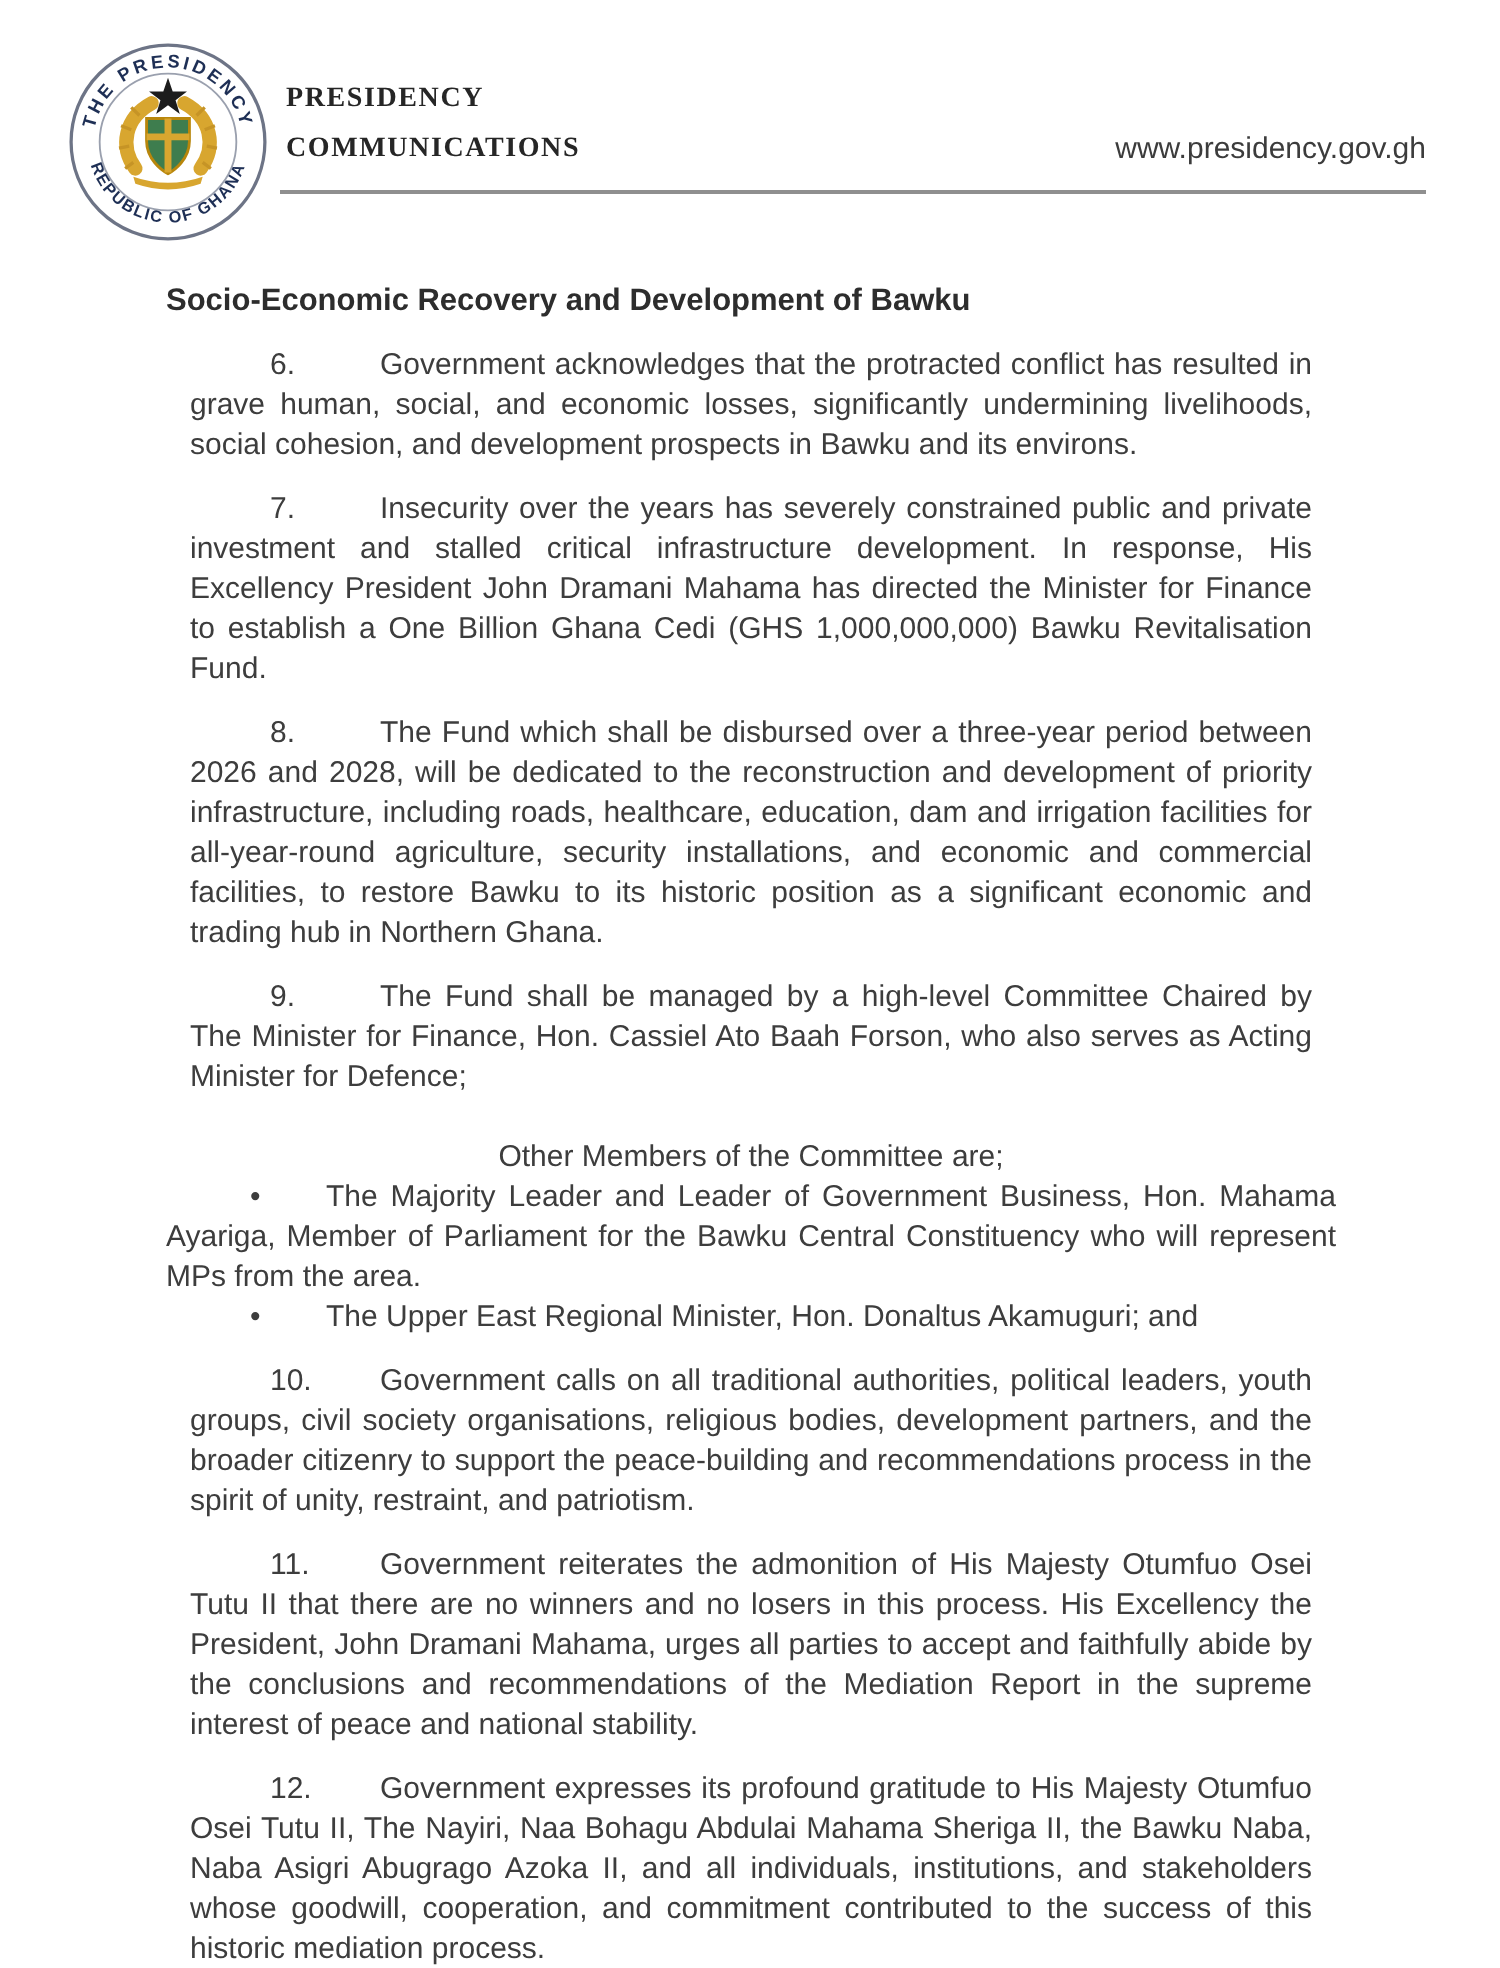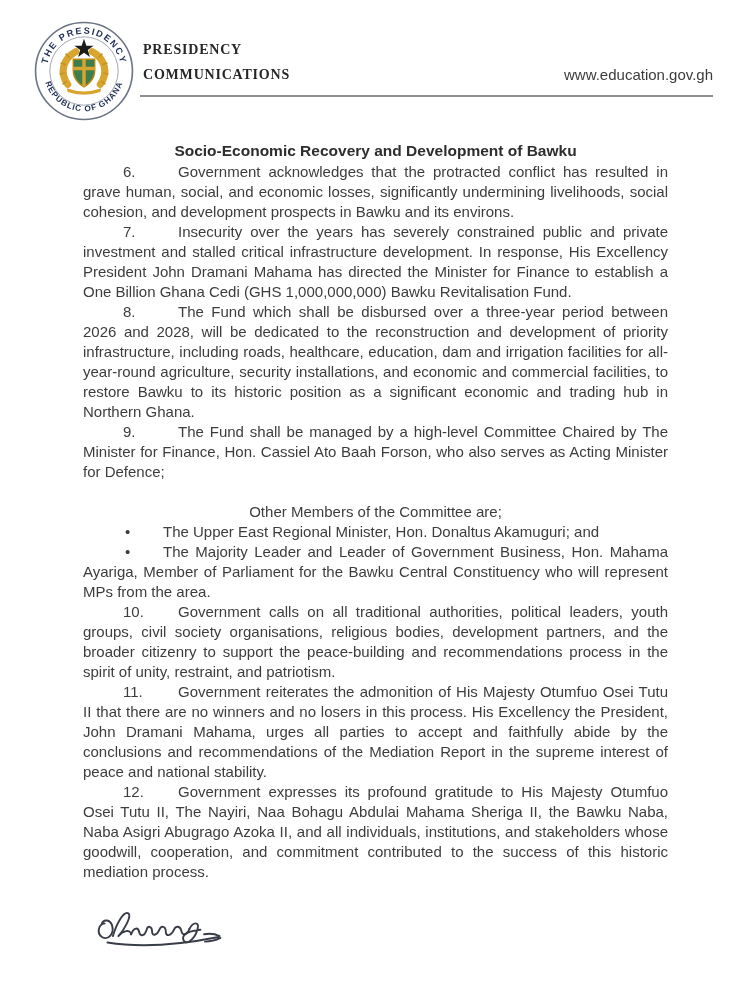--- a/index.html
+++ b/index.html
@@ -60,23 +60,23 @@
     padding: 0 82px 0 83px;
     font-size: 15px;
     line-height: 20px;
     text-align: justify;
   }
   .h-sec {
     font-size: 15.5px;
     font-weight: bold;
     color: #2d2d2d;
     margin: 19px 0 1px 0;
-    text-align: center;
+    text-align: left;
   }
-  .npara { margin: 0; }
+  .npara { margin: 12px; }
   .num {
     display: inline-block;
     margin-left: 40px;
     width: 55px;
     text-align: left;
   }
   .plain-para { margin: 20px 0 0 0; text-align: center; }
   .bullet-para { margin: 0; }
   .blt {
     display: inline-block;
@@ -126,41 +126,41 @@
 
         <path d="M33,67 Q50,73 67,67 L66,70.5 Q50,76 34,70.5 Z" fill="#d8a62f"></path>
       </g>
     </svg>
 
     <div class="brand">
       <div>PRESIDENCY</div>
       <div>COMMUNICATIONS</div>
     </div>
 
-    <div class="website">www.education.gov.gh</div>
+    <div class="website">www.presidency.gov.gh</div>
     <div class="header-rule"></div>
   </div>
 
   <div class="doc-body">
 
     <div class="h-sec">Socio-Economic Recovery and Development of Bawku</div>
 
     <p class="npara"><span class="num">6.</span><span>Government acknowledges that the protracted conflict has resulted in grave human, social, and economic losses, significantly undermining livelihoods, social cohesion, and development prospects in Bawku and its environs.</span></p>
 
     <p class="npara"><span class="num">7.</span><span>Insecurity over the years has severely constrained public and private investment and stalled critical infrastructure development. In response, His Excellency President John Dramani Mahama has directed the Minister for Finance to establish a One Billion Ghana Cedi (GHS 1,000,000,000) Bawku Revitalisation Fund.</span></p>
 
     <p class="npara"><span class="num">8.</span><span>The Fund which shall be disbursed over a three-year period between 2026 and 2028, will be dedicated to the reconstruction and development of priority infrastructure, including roads, healthcare, education, dam and irrigation facilities for all-year-round agriculture, security installations, and economic and commercial facilities, to restore Bawku to its historic position as a significant economic and trading hub in Northern Ghana.</span></p>
 
     <p class="npara"><span class="num">9.</span><span>The Fund shall be managed by a high-level Committee Chaired by The Minister for Finance, Hon. Cassiel Ato Baah Forson, who also serves as Acting Minister for Defence;</span></p>
 
     <p class="plain-para">Other Members of the Committee are;</p>
 
+    <p class="bullet-para"><span class="blt">•</span><span>The Majority Leader and Leader of Government Business, Hon. Mahama Ayariga, Member of Parliament for the Bawku Central Constituency who will represent MPs from the area.</span></p>
+
     <p class="bullet-para"><span class="blt">•</span><span>The Upper East Regional Minister, Hon. Donaltus Akamuguri; and</span></p>
-
-    <p class="bullet-para"><span class="blt">•</span><span>The Majority Leader and Leader of Government Business, Hon. Mahama Ayariga, Member of Parliament for the Bawku Central Constituency who will represent MPs from the area.</span></p>
 
 
     <p class="npara"><span class="num">10.</span><span>Government calls on all traditional authorities, political leaders, youth groups, civil society organisations, religious bodies, development partners, and the broader citizenry to support the peace-building and recommendations process in the spirit of unity, restraint, and patriotism.</span></p>
 
     <p class="npara"><span class="num">11.</span><span>Government reiterates the admonition of His Majesty Otumfuo Osei Tutu II that there are no winners and no losers in this process. His Excellency the President, John Dramani Mahama, urges all parties to accept and faithfully abide by the conclusions and recommendations of the Mediation Report in the supreme interest of peace and national stability.</span></p>
 
     <p class="npara"><span class="num">12.</span><span>Government expresses its profound gratitude to His Majesty Otumfuo Osei Tutu II, The Nayiri, Naa Bohagu Abdulai Mahama Sheriga II, the Bawku Naba, Naba Asigri Abugrago Azoka II, and all individuals, institutions, and stakeholders whose goodwill, cooperation, and commitment contributed to the success of this historic mediation process.</span></p>
 
     <svg class="signature" viewBox="0 0 170 58" aria-hidden="true">
       <g fill="none" stroke="#383d47" stroke-width="2.1" stroke-linecap="round" stroke-linejoin="round">

